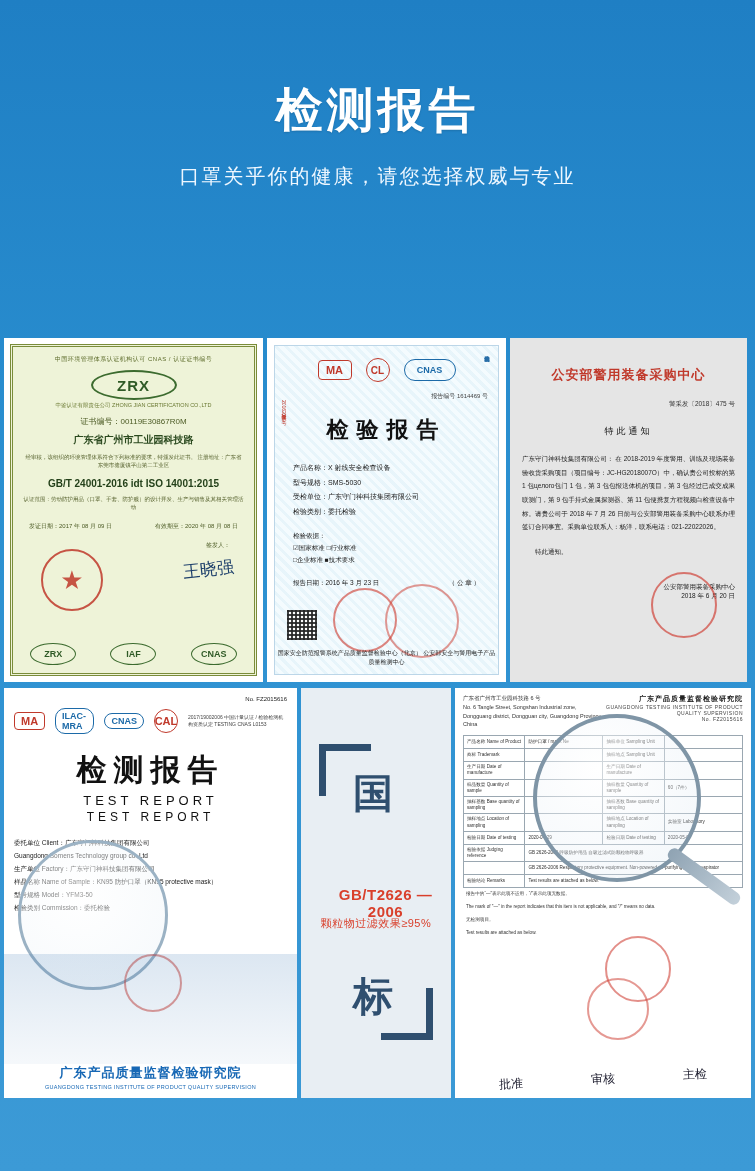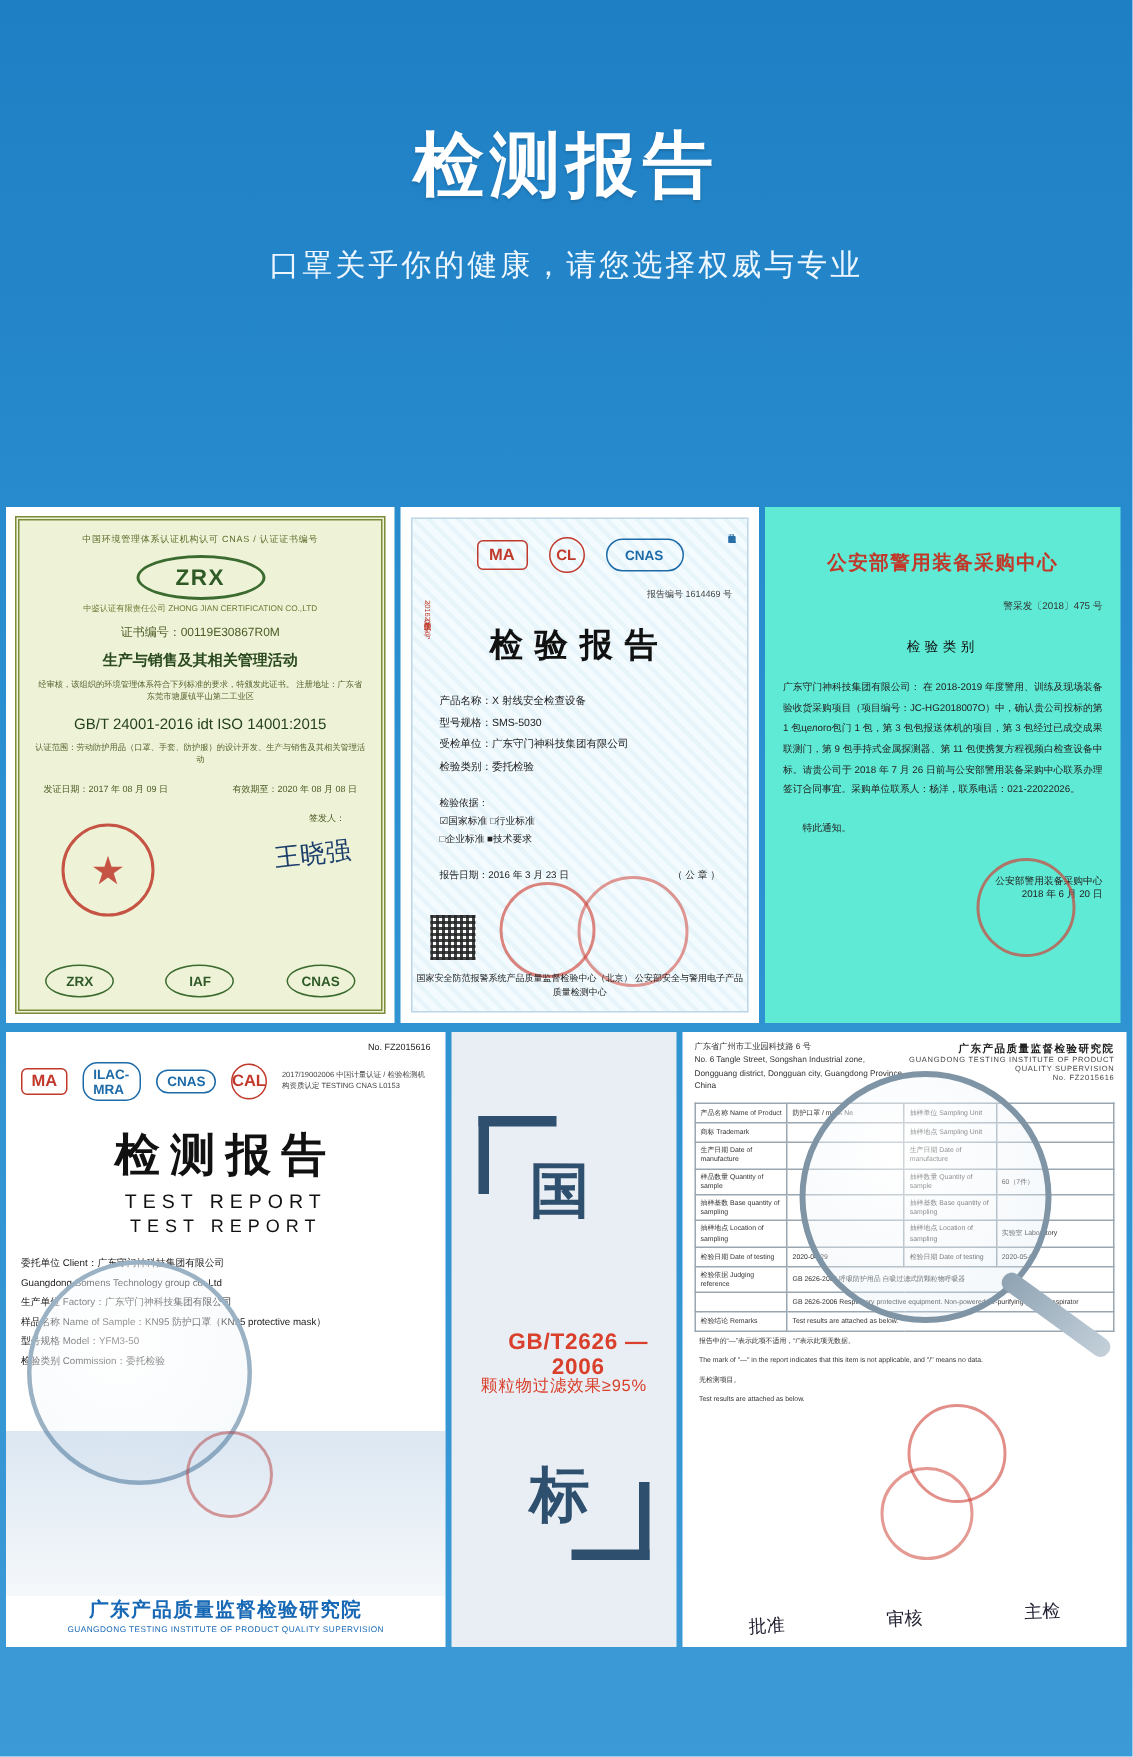--- a/index.html
+++ b/index.html
@@ -60,21 +60,21 @@
     font-weight:bold; font-size:15px; color:#2f5a26; letter-spacing:1px;
   }
   .c1 .tinyline { font-size:5.5px; color:#6b7a33; }
   .c1 .title {
     margin-top: 10px;
     font-size: 17px; font-weight: bold; color:#2b4a1f; letter-spacing:2px;
   }
   .c1 .certno { margin-top:7px; font-size:8px; color:#4d5c26; }
   .c1 .company { margin-top:6px; font-size:10px; font-weight:bold; color:#2b4a1f; }
   .c1 .body { margin-top:6px; font-size:5.5px; color:#55602c; line-height:1.5; }
-  .c1 .std { margin-top:8px; font-size:10px; font-weight:normal; color:#24411a; }
+  .c1 .std { margin-top:8px; font-size:10px; font-weight:bold; color:#24411a; }
   .c1 .scope { margin-top:6px; font-size:5.5px; color:#55602c; line-height:1.6; }
   .c1 .dates { margin-top:10px; font-size:6px; color:#4d5c26; display:flex; justify-content:space-between; padding:0 6px; }
   .c1 .sign { margin-top:10px; font-size:6px; color:#4d5c26; text-align:right; padding-right:14px;}
   .c1 .redstamp {
     position:absolute; left:28px; bottom:62px;
     width:62px; height:62px; border:2px solid #c0392b; border-radius:50%;
     color:#c0392b; font-size:26px; display:flex; align-items:center; justify-content:center;
     opacity:.85;
   }
   .c1 .handsign {
@@ -135,21 +135,21 @@
   }
   .c2 .stamp1 {
     position:absolute; left:58px; bottom:22px; width:64px; height:64px;
     border:2px solid #d0453a; border-radius:50%; opacity:.65;
   }
   .c2 .stamp2 {
     position:absolute; left:110px; bottom:16px; width:74px; height:74px;
     border:2px solid #d0453a; border-radius:50%; opacity:.55;
   }
 
-  .c3 { width: 237px; height: 344px; background:#5eead4; padding:10px 12px; }
+  .c3 { width: 237px; height: 344px; background:#e5e5e5; padding:10px 12px; }
   .c3 .head { text-align:center; color:#c0392b; font-size:13px; font-weight:bold; letter-spacing:1px; margin-top:18px;}
   .c3 .meta { margin-top:16px; font-size:6.5px; color:#333; text-align:right;}
   .c3 .subt { text-align:center; margin-top:16px; font-size:9px; color:#111; letter-spacing:3px;}
   .c3 .para { margin-top:14px; font-size:6.5px; color:#222; line-height:2.1; text-align:justify;}
   .c3 .notice { margin-top:14px; font-size:6.5px; color:#222; text-indent:2em;}
   .c3 .sigblock { margin-top:26px; font-size:6.5px; color:#222; text-align:right;}
   .c3 .stamp {
     position:absolute; right:30px; bottom:44px; width:66px; height:66px;
     border:2px solid #d0453a; border-radius:50%; opacity:.7;
   }
@@ -262,21 +262,21 @@
 <div class="grid">
 
   <div class="row">
 
     <div class="cert c1">
       <div class="inner">
         <div class="topline">中国环境管理体系认证机构认可 CNAS / 认证证书编号</div>
         <div class="zrx">ZRX</div>
         <div class="tinyline">中鉴认证有限责任公司 ZHONG JIAN CERTIFICATION CO.,LTD</div>
         <div class="certno">证书编号：00119E30867R0M</div>
-        <div class="company">生产与销售及其相关管理活动</div>
+        <div class="company">广东省广州市工业园科技路</div>
         <div class="body">经审核，该组织的环境管理体系符合下列标准的要求，特颁发此证书。 注册地址：广东省东莞市塘厦镇平山第二工业区</div>
         <div class="std">GB/T 24001-2016 idt ISO 14001:2015</div>
         <div class="scope">认证范围：劳动防护用品（口罩、手套、防护服）的设计开发、生产与销售及其相关管理活动</div>
         <div class="dates">
           <span>发证日期：2017 年 08 月 09 日</span>
           <span>有效期至：2020 年 08 月 08 日</span>
         </div>
         <div class="sign">签发人：</div>
         <div class="handsign">王晓强</div>
         <div class="redstamp">★</div>
@@ -318,21 +318,21 @@
         <div class="stamp1"></div>
         <div class="stamp2"></div>
         <div class="footer">国家安全防范报警系统产品质量监督检验中心（北京）
 公安部安全与警用电子产品质量检测中心</div>
       </div>
     </div>
 
     <div class="cert c3">
       <div class="head">公安部警用装备采购中心</div>
       <div class="meta">警采发〔2018〕475 号</div>
-      <div class="subt">检验类别</div>
+      <div class="subt">特此通知</div>
       <div class="para">广东守门神科技集团有限公司：
 在 2018-2019 年度警用、训练及现场装备验收货采购项目（项目编号：JC-HG2018007O）中，确认贵公司投标的第 1 包целого包门 1 包，第 3 包包报送体机的项目，第 3 包经过已成交成果联测门，第 9 包手持式金属探测器、第 11 包便携复方程视频白检查设备中标。请贵公司于 2018 年 7 月 26 日前与公安部警用装备采购中心联系办理签订合同事宜。采购单位联系人：杨洋，联系电话：021-22022026。</div>
       <div class="notice">特此通知。</div>
       <div class="sigblock">
         <div>公安部警用装备采购中心</div>
         <div>2018 年 6 月 20 日</div>
       </div>
       <div class="stamp"></div>
     </div>
   </div>

